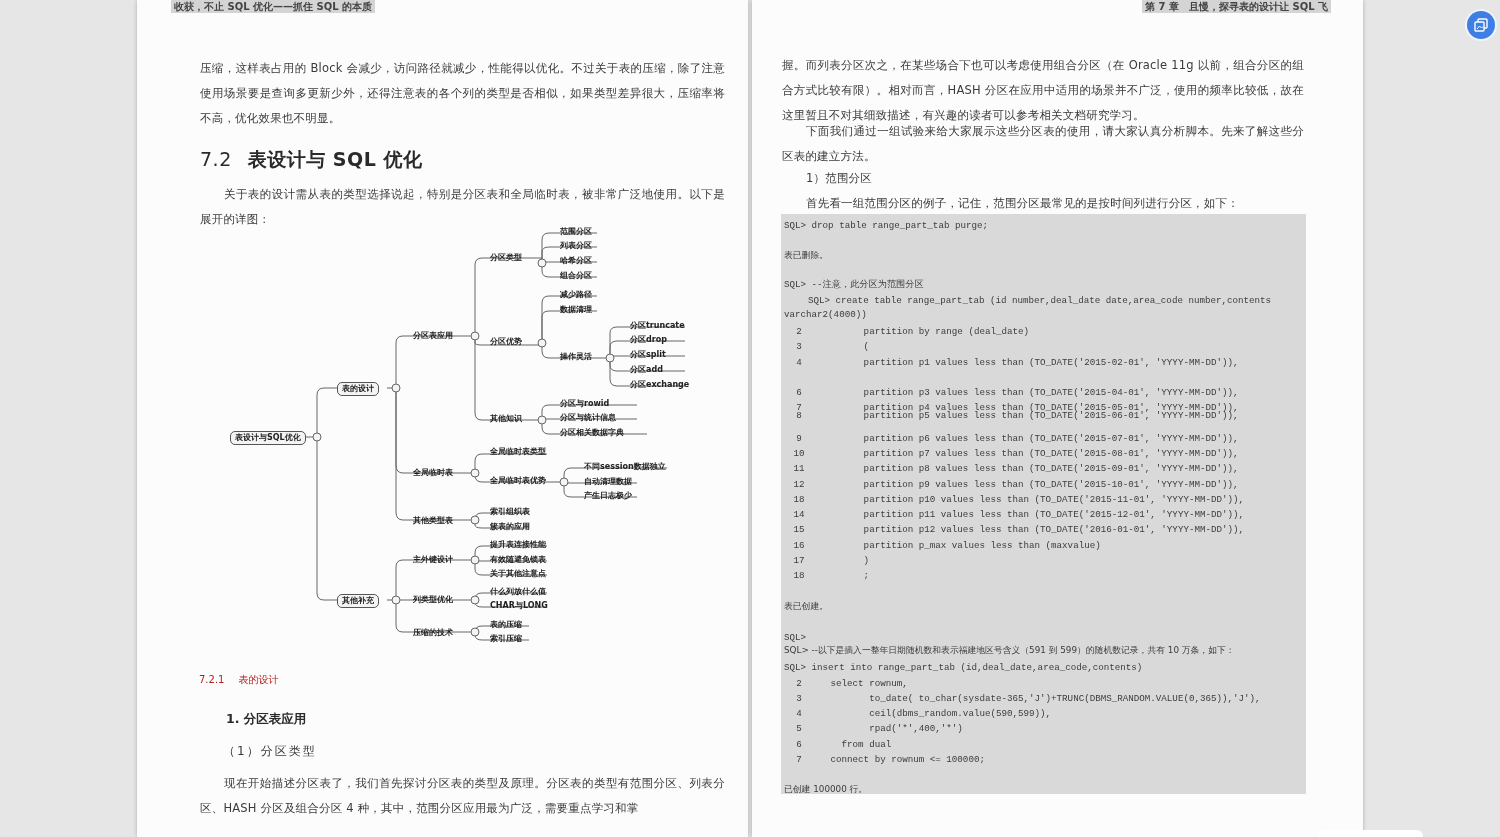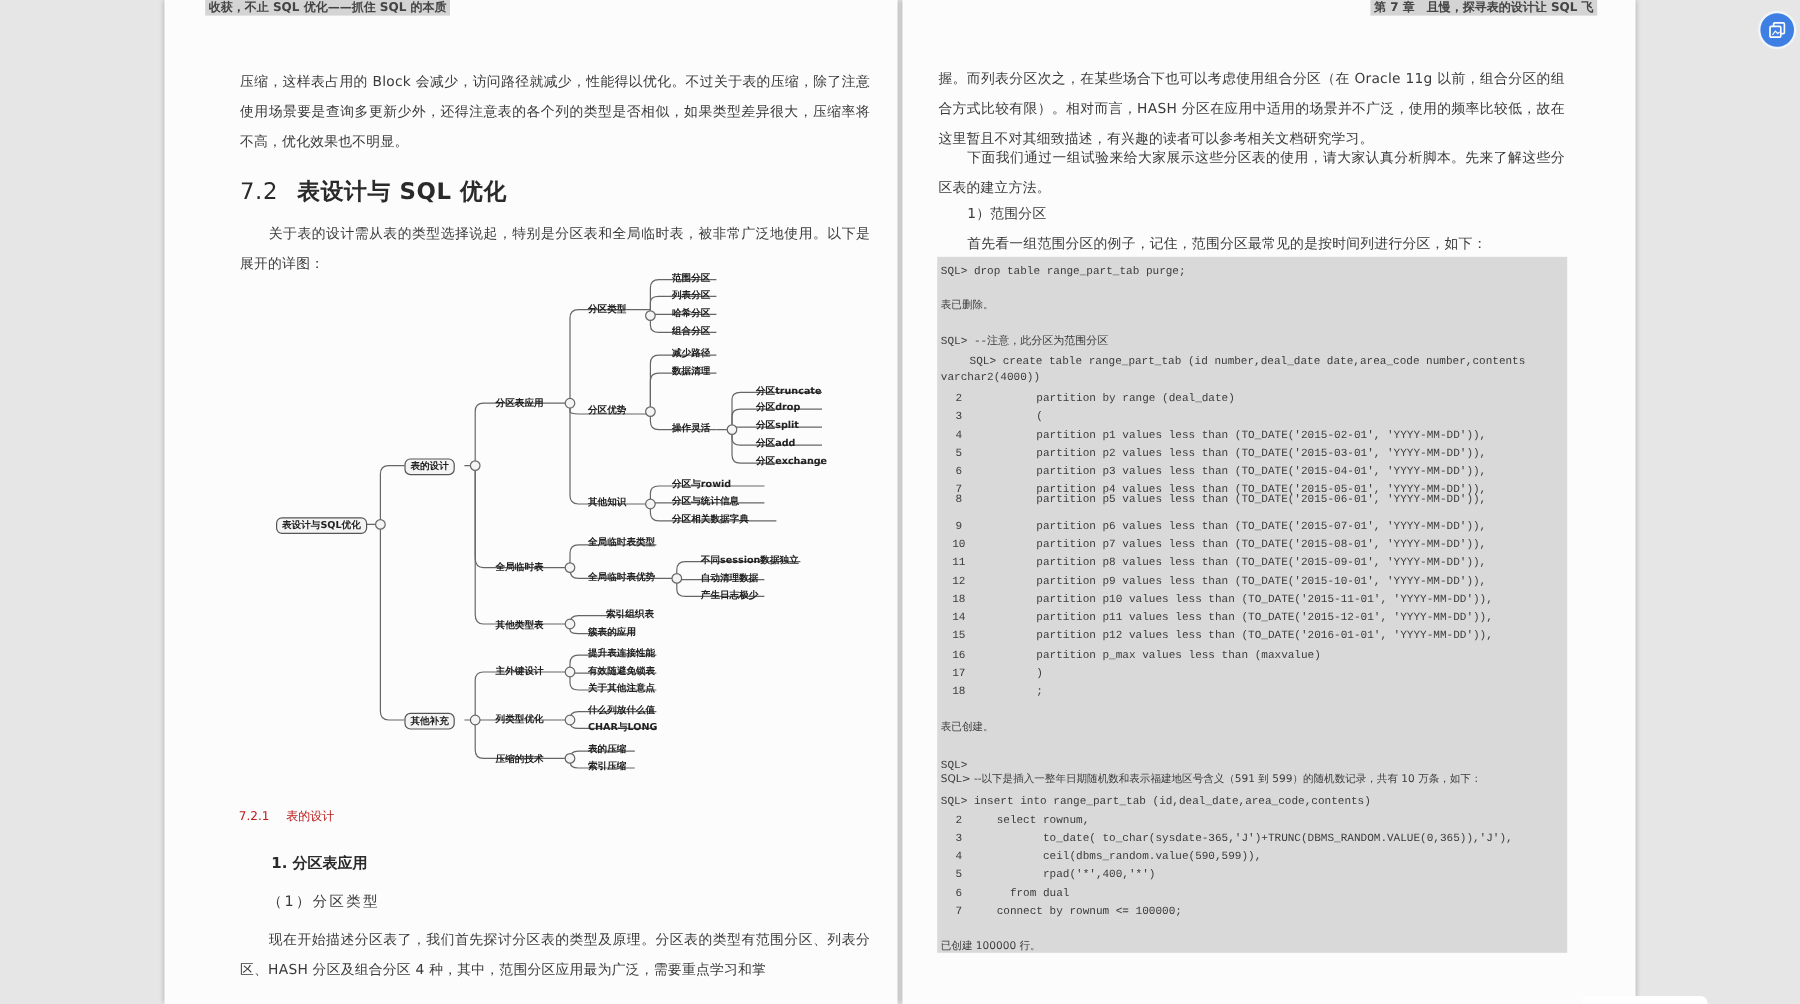--- a/index.html
+++ b/index.html
@@ -189,21 +189,21 @@
     <div class="mm-node" style="left:343px; top:203px;">分区相关数据字典</div>
 
     <div class="mm-node" style="left:196px; top:243px;">全局临时表</div>
     <div class="mm-node" style="left:273px; top:222px;">全局临时表类型</div>
     <div class="mm-node" style="left:273px; top:251px;">全局临时表优势</div>
     <div class="mm-node" style="left:367px; top:237px;">不同session数据独立</div>
     <div class="mm-node" style="left:367px; top:252px;">自动清理数据</div>
     <div class="mm-node" style="left:367px; top:266px;">产生日志极少</div>
 
     <div class="mm-node" style="left:196px; top:291px;">其他类型表</div>
-    <div class="mm-node" style="left:273px; top:282px;margin-left:15px;">索引组织表</div>
+    <div class="mm-node" style="left:273px; top:282px;">索引组织表</div>
     <div class="mm-node" style="left:273px; top:297px;">簇表的应用</div>
 
     <div class="mm-node" style="left:196px; top:330px;">主外键设计</div>
     <div class="mm-node" style="left:273px; top:315px;">提升表连接性能</div>
     <div class="mm-node" style="left:273px; top:330px;">有效随避免锁表</div>
     <div class="mm-node" style="left:273px; top:344px;">关于其他注意点</div>
 
     <div class="mm-node" style="left:196px; top:370px;">列类型优化</div>
     <div class="mm-node" style="left:273px; top:362px;">什么列放什么值</div>
     <div class="mm-node" style="left:273px; top:376px;">CHAR与LONG</div>
@@ -232,21 +232,20 @@
   <div id="code-block">
     <div class="code-line" style="top:6px;">SQL&gt; drop table range_part_tab purge;</div>
     <div class="code-line code-cn" style="top:35px;">表已删除。</div>
     <div class="code-line" style="top:65px;">SQL&gt; --注意，此分区为范围分区</div>
     <div class="code-line" style="top:81px;margin-left:24px;">SQL&gt; create table range_part_tab (id number,deal_date date,area_code number,contents</div>
     <div class="code-line" style="top:95px;">varchar2(4000))</div>
 
     <div class="code-line" style="top:112px;"><span class="ln">2</span><span>         partition by range (deal_date)</span></div>
     <div class="code-line" style="top:127px;"><span class="ln">3</span><span>         (</span></div>
     <div class="code-line" style="top:143px;"><span class="ln">4</span><span>         partition p1 values less than (TO_DATE('2015-02-01', 'YYYY-MM-DD')),</span></div>
-    <div class="code-line" style="top:158px;"><span class="ln">5</span><span>         partition p2 values less than (TO_DATE('2015-03-01', 'YYYY-MM-DD')),</span></div>
     <div class="code-line" style="top:173px;"><span class="ln">6</span><span>         partition p3 values less than (TO_DATE('2015-04-01', 'YYYY-MM-DD')),</span></div>
     <div class="code-line" style="top:188px;"><span class="ln">7</span><span>         partition p4 values less than (TO_DATE('2015-05-01', 'YYYY-MM-DD')),</span></div>
     <div class="code-line" style="top:196px;"><span class="ln">8</span><span>         partition p5 values less than (TO_DATE('2015-06-01', 'YYYY-MM-DD')),</span></div>
     <div class="code-line" style="top:219px;"><span class="ln">9</span><span>         partition p6 values less than (TO_DATE('2015-07-01', 'YYYY-MM-DD')),</span></div>
     <div class="code-line" style="top:234px;"><span class="ln">10</span><span>         partition p7 values less than (TO_DATE('2015-08-01', 'YYYY-MM-DD')),</span></div>
     <div class="code-line" style="top:249px;"><span class="ln">11</span><span>         partition p8 values less than (TO_DATE('2015-09-01', 'YYYY-MM-DD')),</span></div>
     <div class="code-line" style="top:265px;"><span class="ln">12</span><span>         partition p9 values less than (TO_DATE('2015-10-01', 'YYYY-MM-DD')),</span></div>
     <div class="code-line" style="top:280px;"><span class="ln">18</span><span>         partition p10 values less than (TO_DATE('2015-11-01', 'YYYY-MM-DD')),</span></div>
     <div class="code-line" style="top:295px;"><span class="ln">14</span><span>         partition p11 values less than (TO_DATE('2015-12-01', 'YYYY-MM-DD')),</span></div>
     <div class="code-line" style="top:310px;"><span class="ln">15</span><span>         partition p12 values less than (TO_DATE('2016-01-01', 'YYYY-MM-DD')),</span></div>

